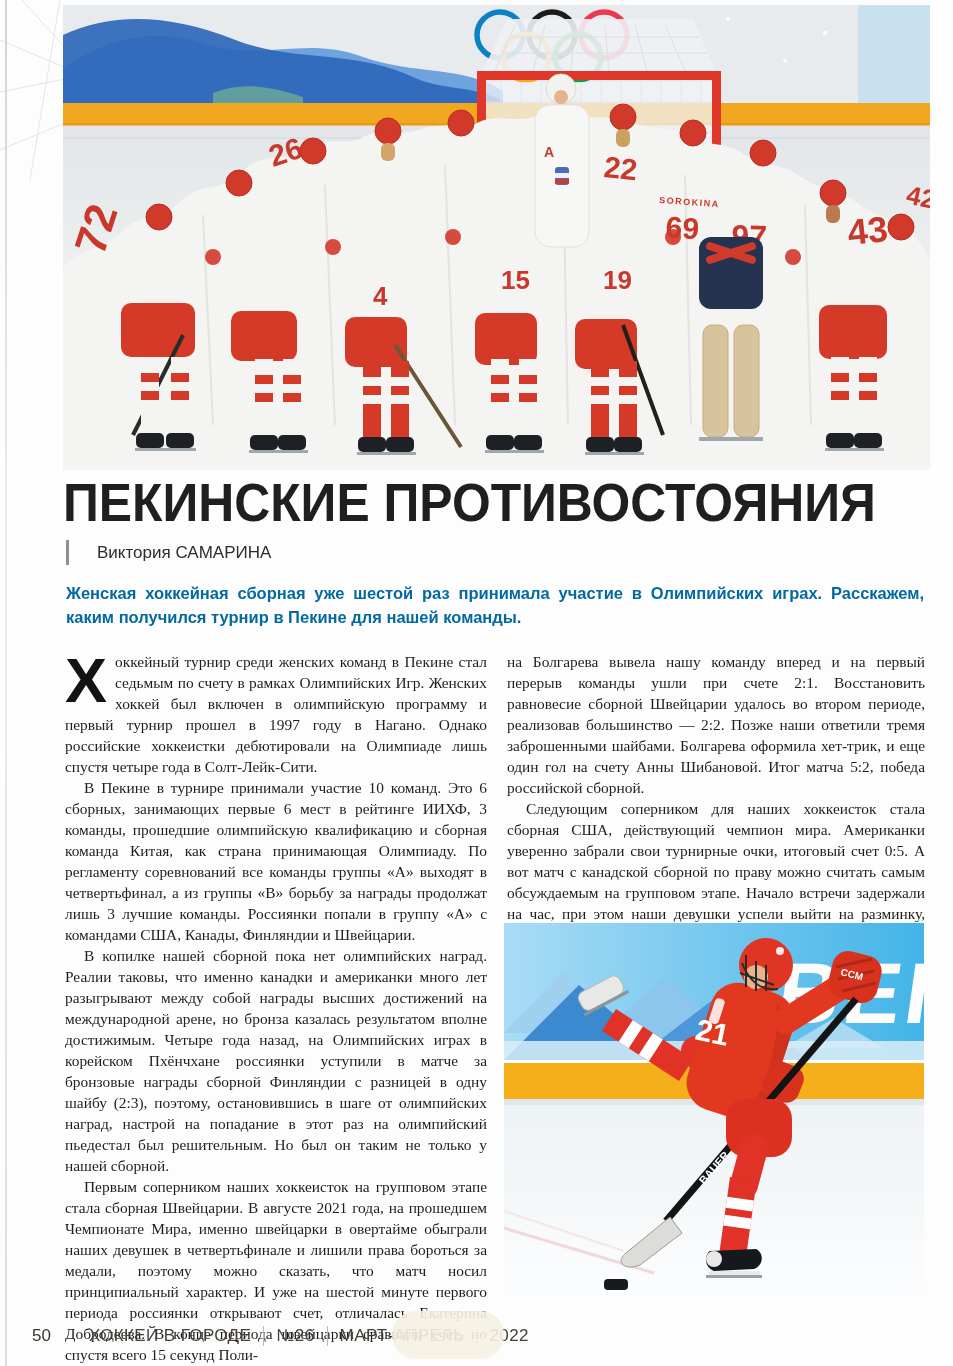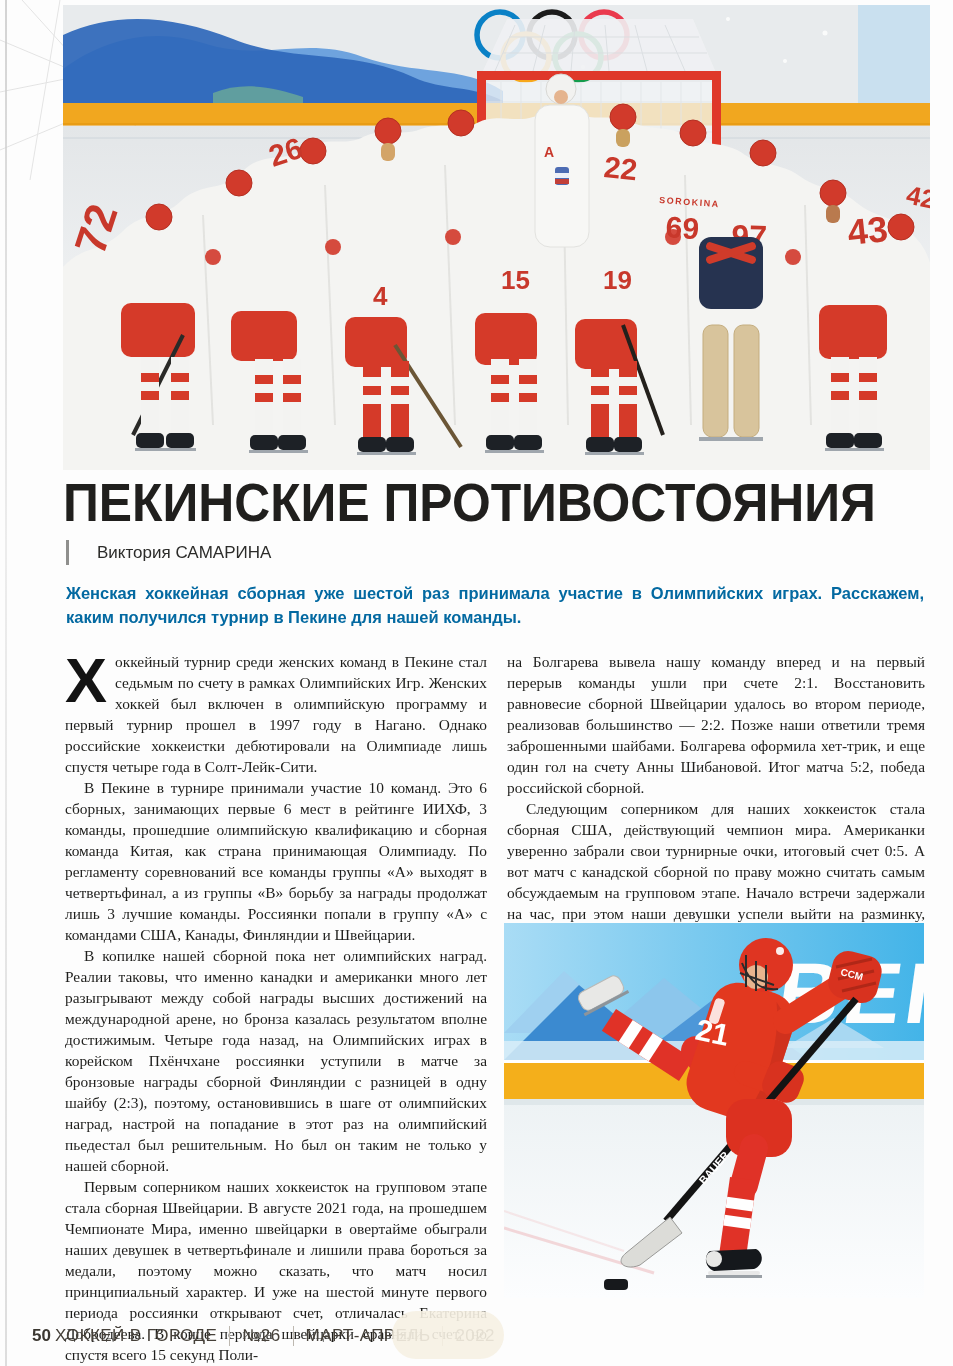--- a/index.html
+++ b/index.html
@@ -30,21 +30,21 @@
   .col{position:absolute;top:0;font-size:15.4px;line-height:21px;text-align:justify;color:#1e1e1c;}
   .col p{margin:0;text-indent:19px;}
   .col p.noindent{text-indent:0;}
   .col-left{left:0;width:422px;}
   .col-right{left:442px;width:418px;}
   .dropcap{float:left;font-family:"Liberation Sans",sans-serif;font-weight:700;
            font-size:63px;line-height:52px;padding:3px 8px 0 0;color:#131313;}
   
   .page-footer{position:absolute;left:32px;top:1326px;display:flex;align-items:center;
                font-family:"Liberation Sans",sans-serif;color:#454039;}
-  .page-footer .num{font-weight:700;font-size:17px;margin-right:4px;color:#3b3731;}
+  .page-footer .num{font-weight:400;font-size:17px;margin-right:38px;color:#3b3731;}
   .page-footer .item{font-size:17px;letter-spacing:.4px;}
   .page-footer .sep{width:1px;height:20px;background:#bdb8b0;margin:0 12px;}
   svg text.jnum{font-family:"Liberation Sans",sans-serif;font-weight:700;fill:#c8382b;}
   svg text.jname{font-family:"Liberation Sans",sans-serif;font-weight:700;fill:#c8382b;letter-spacing:1.5px;}
 </style>
 </head>
 <body>
 
 <div class="page">
 

